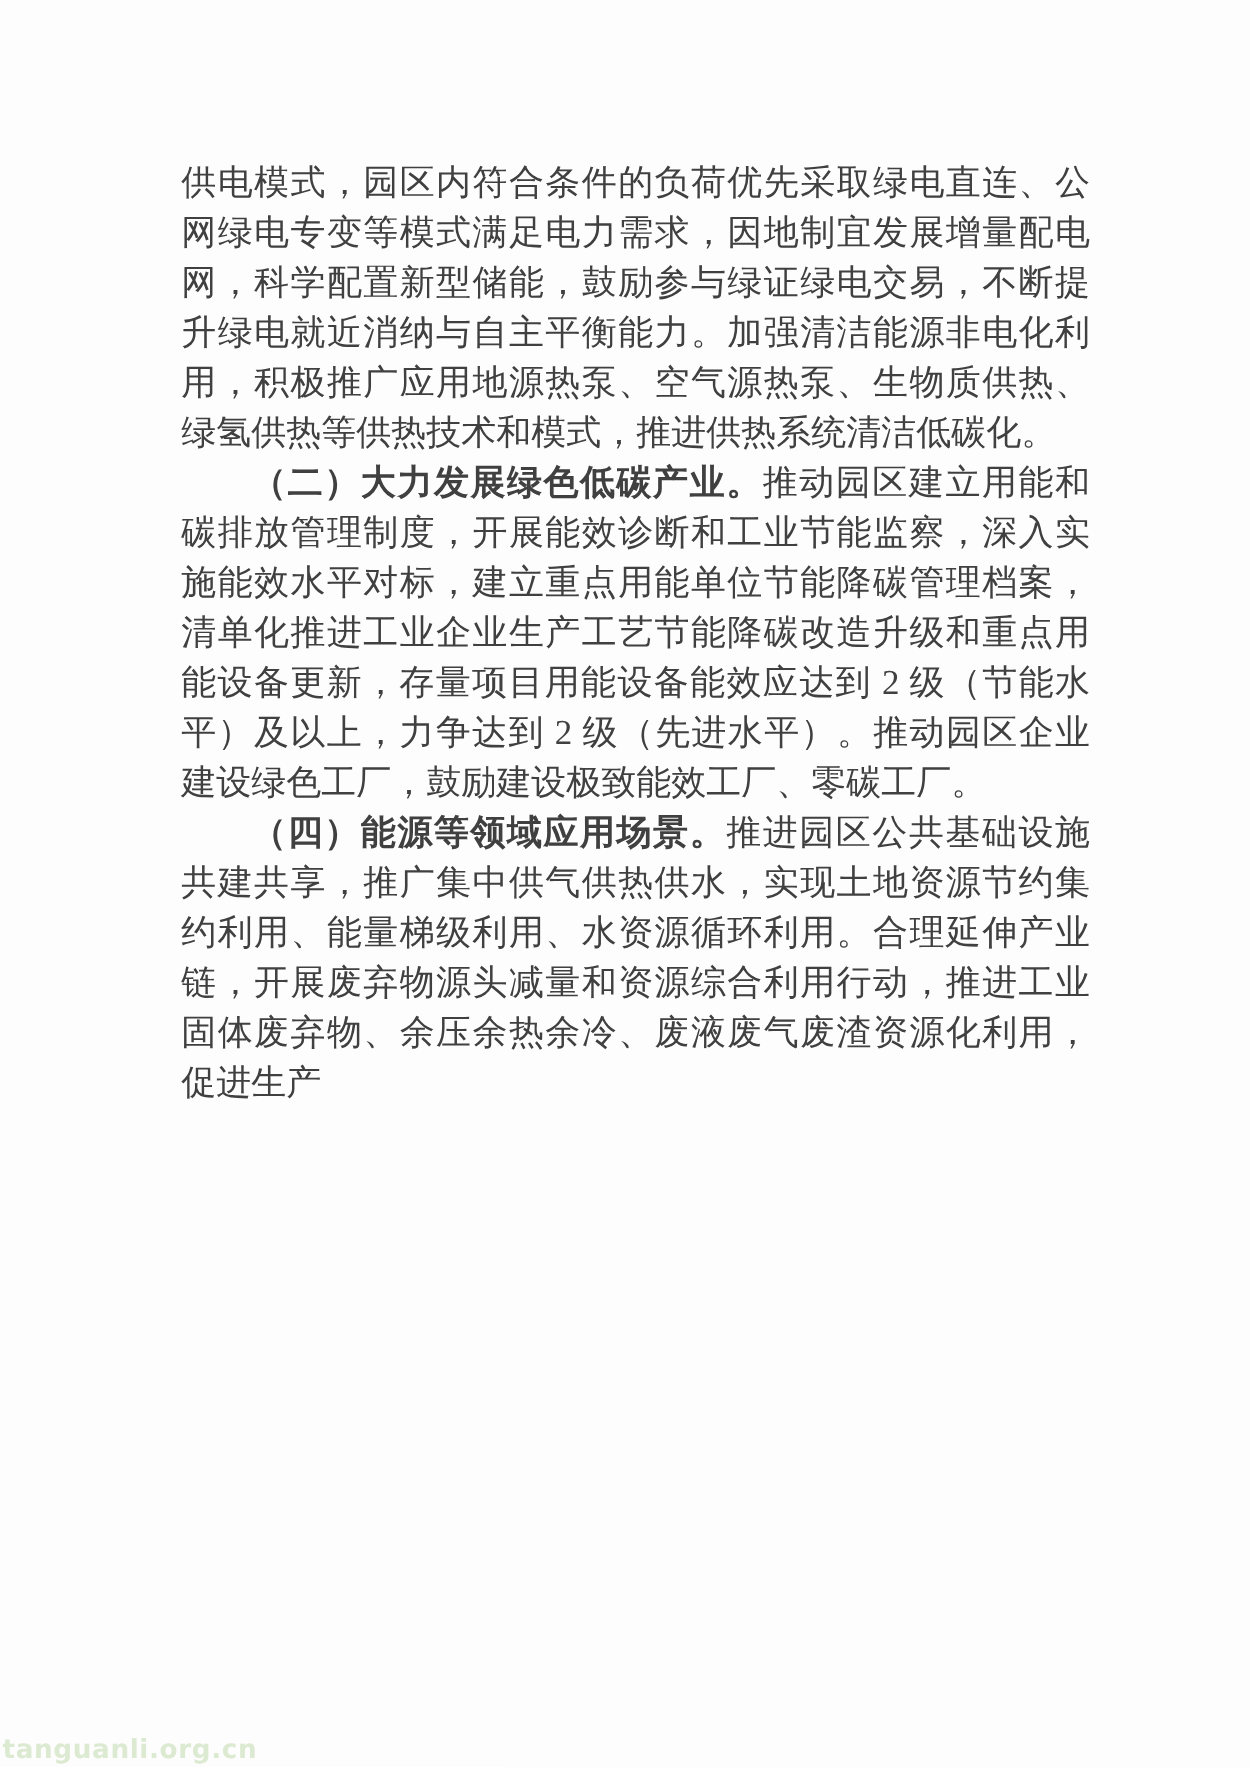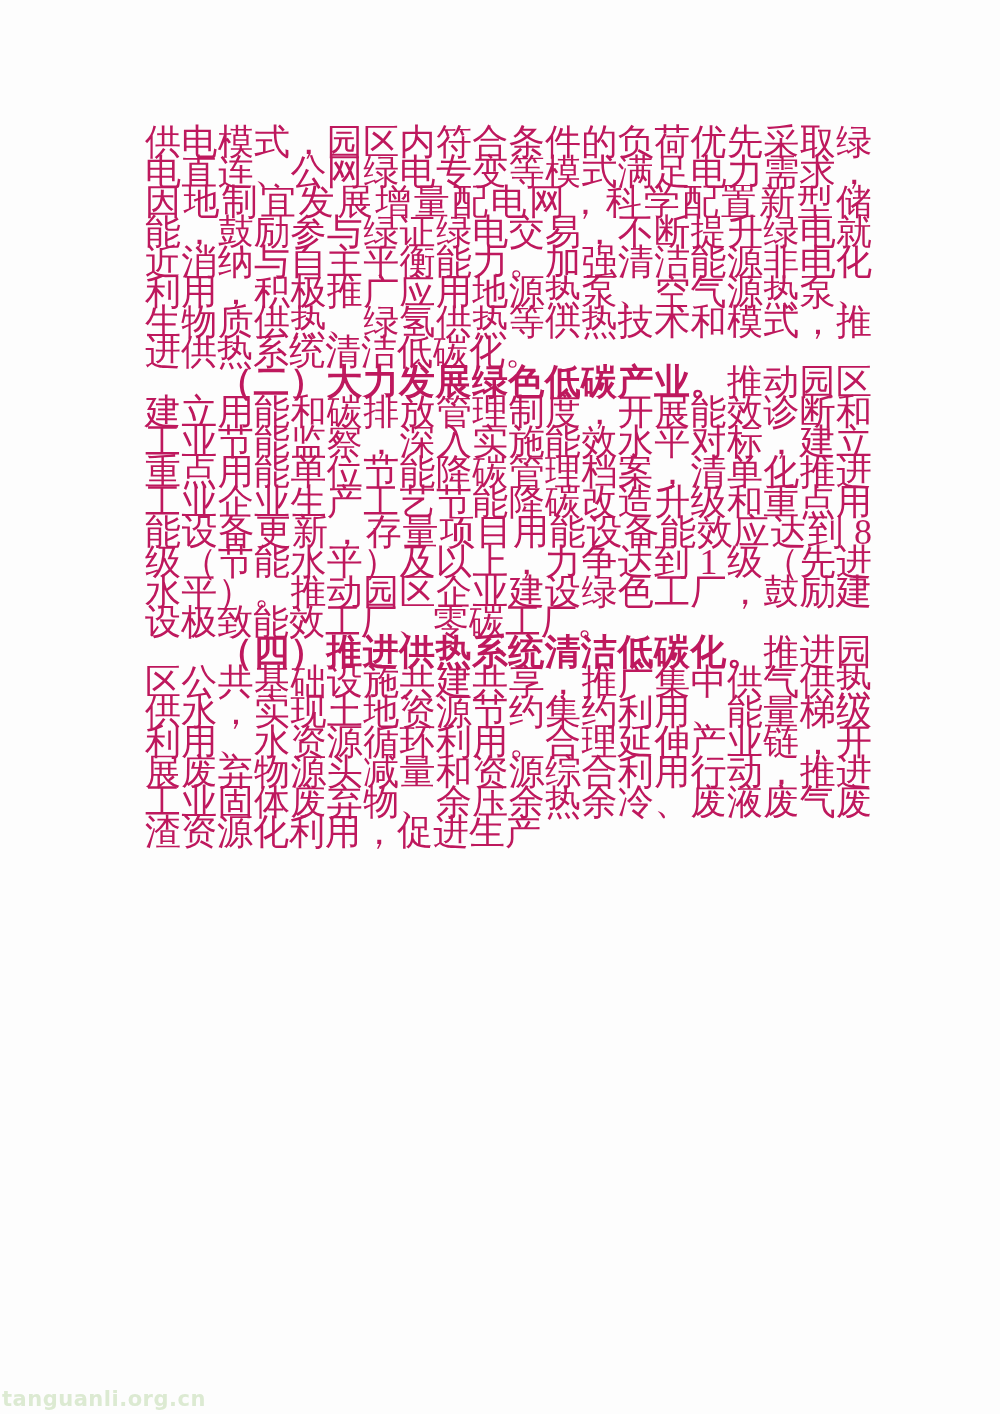--- a/index.html
+++ b/index.html
@@ -13,23 +13,23 @@
     height: 1414px;
     background: #fdfdfd;
     overflow: hidden;
     font-family: "Liberation Serif", "DejaVu Serif", serif;
   }
   .content {
     position: absolute;
     top: 127px;
     left: 145px;
     width: 727px;
-    font-size: 36px;
-    line-height: 30px;
-    color: #be185d;
+    font-size: 28px;
+    line-height: 40px;
+    color: #404040;
     text-align: justify;
   }
   .para {
     margin: 0;
     padding: 0;
     text-indent: 2em;
   }
   .para.no-indent {
     text-indent: 0;
   }
@@ -50,21 +50,21 @@
   }
 </style>
 </head>
 <body>
 
 <div class="page">
   <div class="content">
 
     <p class="para no-indent"><span>供电模式，园区内符合条件的负荷优先采取绿电直连、公网绿电专变等模式满足电力需求，因地制宜发展增量配电网，科学配置新型储能，鼓励参与绿证绿电交易，不断提升绿电就近消纳与自主平衡能力。加强清洁能源非电化利用，积极推广应用地源热泵、空气源热泵、生物质供热、绿氢供热等供热技术和模式，推进供热系统清洁低碳化。</span></p>
 
-    <p class="para"><span class="lead">（二）大力发展绿色低碳产业。</span><span>推动园区建立用能和碳排放管理制度，开展能效诊断和工业节能监察，深入实施能效水平对标，建立重点用能单位节能降碳管理档案，清单化推进工业企业生产工艺节能降碳改造升级和重点用能设备更新，存量项目用能设备能效应达到 8 级（节能水平）及以上，力争达到 1 级（先进水平）。推动园区企业建设绿色工厂，鼓励建设极致能效工厂、零碳工厂。</span></p>
+    <p class="para"><span class="lead">（二）大力发展绿色低碳产业。</span><span>推动园区建立用能和碳排放管理制度，开展能效诊断和工业节能监察，深入实施能效水平对标，建立重点用能单位节能降碳管理档案，清单化推进工业企业生产工艺节能降碳改造升级和重点用能设备更新，存量项目用能设备能效应达到 2 级（节能水平）及以上，力争达到 2 级（先进水平）。推动园区企业建设绿色工厂，鼓励建设极致能效工厂、零碳工厂。</span></p>
 
 
-    <p class="para"><span class="lead">（四）推进供热系统清洁低碳化。</span><span>推进园区公共基础设施共建共享，推广集中供气供热供水，实现土地资源节约集约利用、能量梯级利用、水资源循环利用。合理延伸产业链，开展废弃物源头减量和资源综合利用行动，推进工业固体废弃物、余压余热余冷、废液废气废渣资源化利用，促进生产</span></p>
+    <p class="para"><span class="lead">（四）能源等领域应用场景。</span><span>推进园区公共基础设施共建共享，推广集中供气供热供水，实现土地资源节约集约利用、能量梯级利用、水资源循环利用。合理延伸产业链，开展废弃物源头减量和资源综合利用行动，推进工业固体废弃物、余压余热余冷、废液废气废渣资源化利用，促进生产</span></p>
 
   </div>
 
   <div class="watermark">tanguanli.org.cn</div>
 </div>
 
 </body></html>

